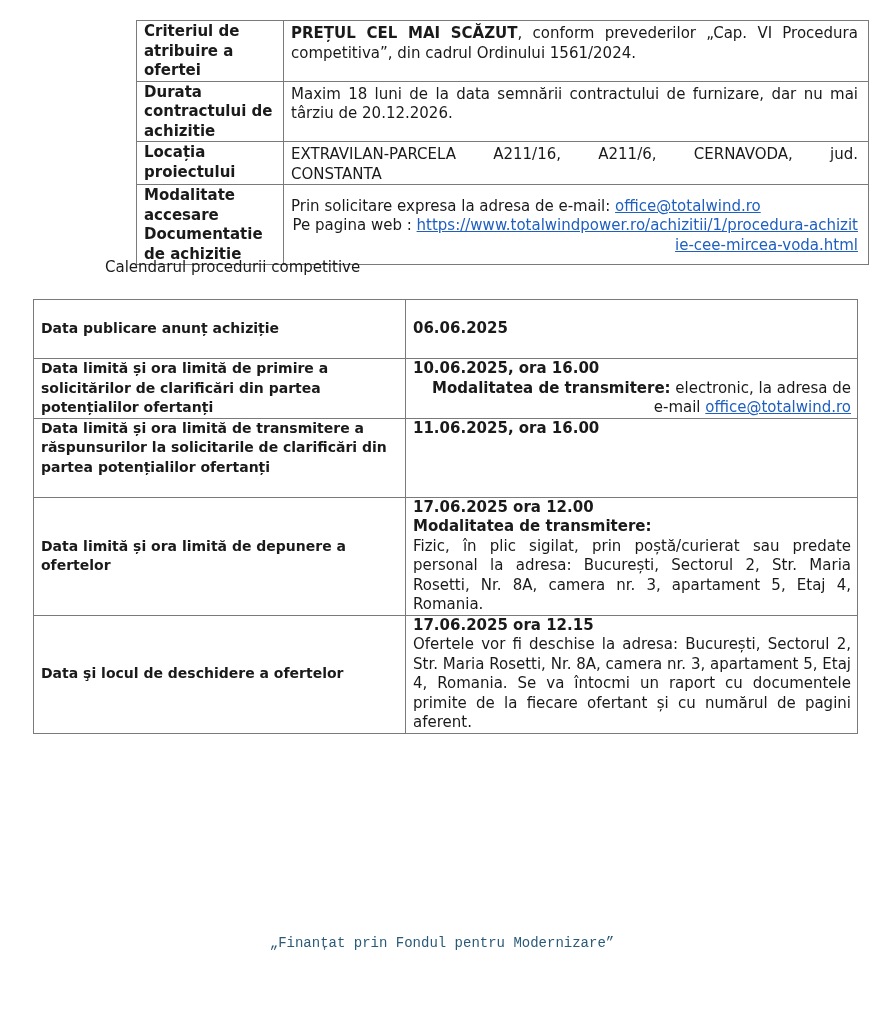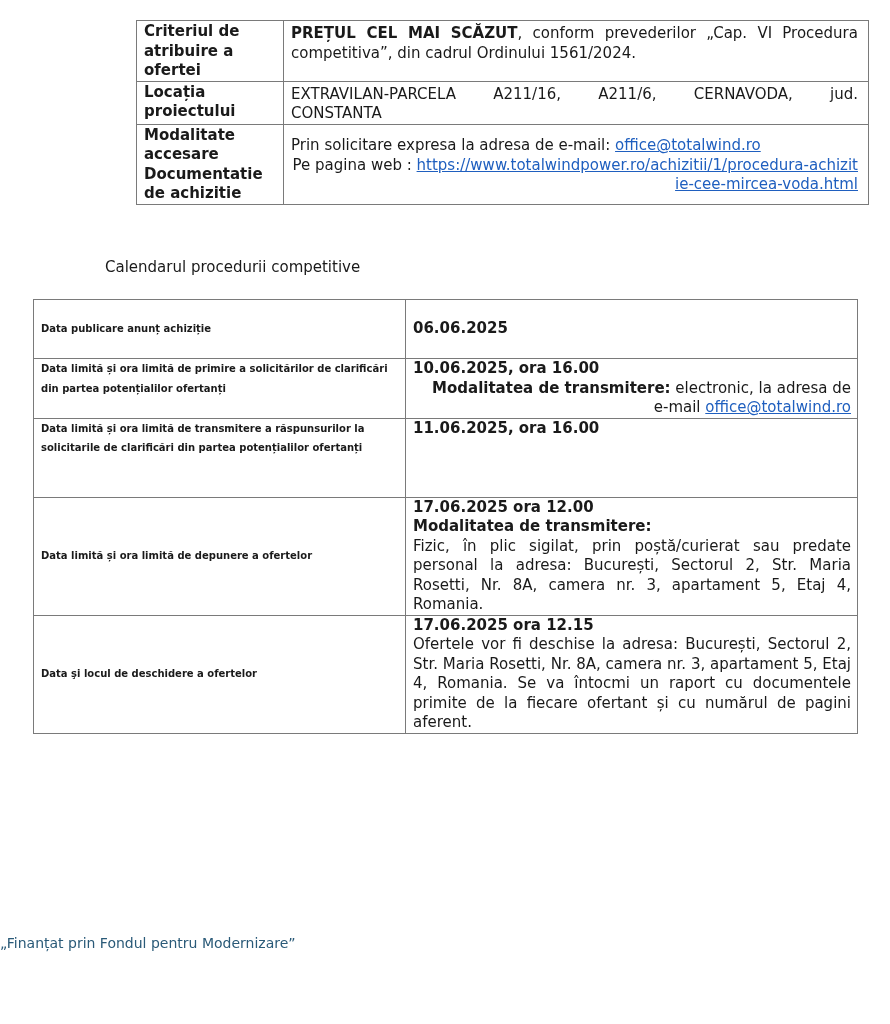--- a/index.html
+++ b/index.html
@@ -27,43 +27,47 @@
 
   #calendar-heading {
     position: absolute; left: 105px; top: 258px;
     font-weight: normal; font-size: 15px; line-height: 19px;
   }
 
   
   #cal-table { left: 33px; top: 299px; width: 825px; }
   #cal-table td.lbl {
     width: 358px; padding: 0 6px 0 7px; font-weight: bold;
-    font-size: 10px; line-height: 19.5px; vertical-align: middle;
+    font-size: 14px; line-height: 19.5px; vertical-align: middle;
   }
   #cal-table td.lbl.top { vertical-align: top; }
   #cal-table td.val {
     padding: 0 6px 0 7px; font-size: 15px; line-height: 19.5px; text-align: justify;
   }
   #cal-table td.val.mid { vertical-align: middle; }
 
   #footer-note {
-    position: absolute; left: 0; width: 884px; top: 935px; 
-    font-size: 14px; color: #2a5a78;
+    position: absolute; left: 0; width: 884px; top: 935px; text-align: center;
+    font-size: 14px; color: #2a5a78; font-family: Liberation Mono, monospace;
   }
 </style>
 </head>
 <body>
 
 <table id="top-table">
   <tbody>
       <tr style="height:57px">
     <td class="lbl">Criteriul de atribuire a ofertei</td>
     <td class="val">
       <b>PREȚUL CEL MAI SCĂZUT</b><span>, conform prevederilor „Cap. VI Procedura competitiva”, din cadrul Ordinului 1561/2024.</span>
     </td>
+  </tr>
+  <tr style="height:59px">
+    <td class="lbl">Durata contractului de achizitie</td>
+    <td class="val">Maxim 18 luni de la data semnării contractului de furnizare, dar nu mai târziu de 20.12.2026.</td>
   </tr>
   <tr style="height:39px">
     <td class="lbl">Locația proiectului</td>
     <td class="val">
       <div class="justify-line">EXTRAVILAN-PARCELA A211/16, A211/6, CERNAVODA, jud.</div>
       <div>CONSTANTA</div>
     </td>
   </tr>
   <tr style="height:78px">
     <td class="lbl">Modalitate accesare Documentatie de achizitie</td>

